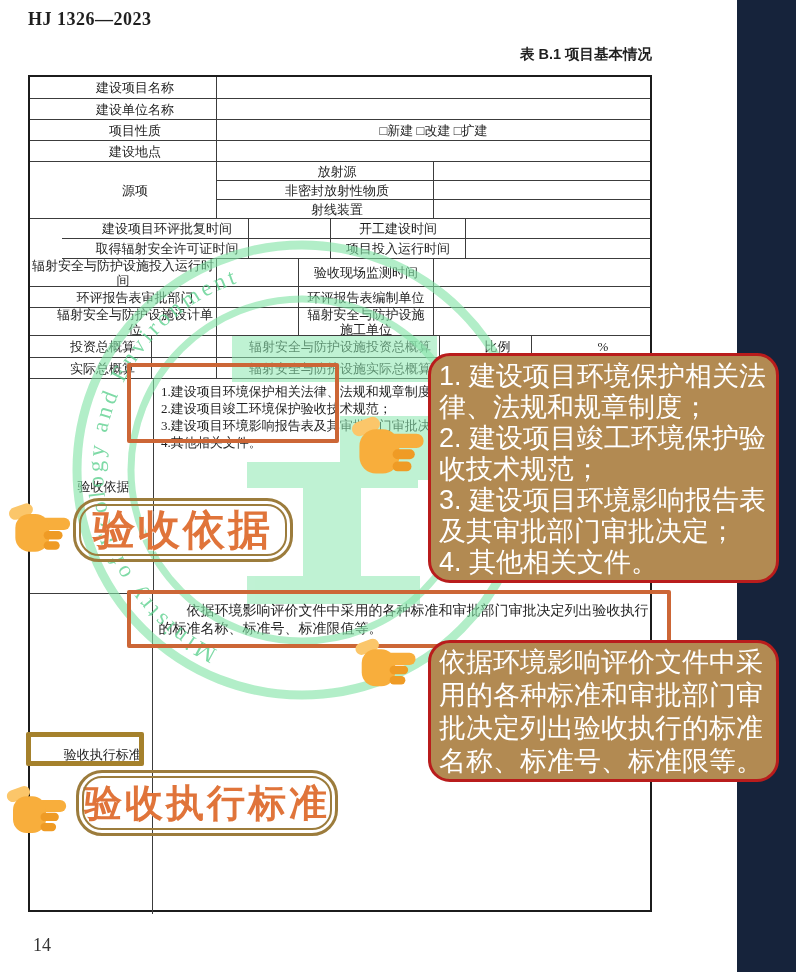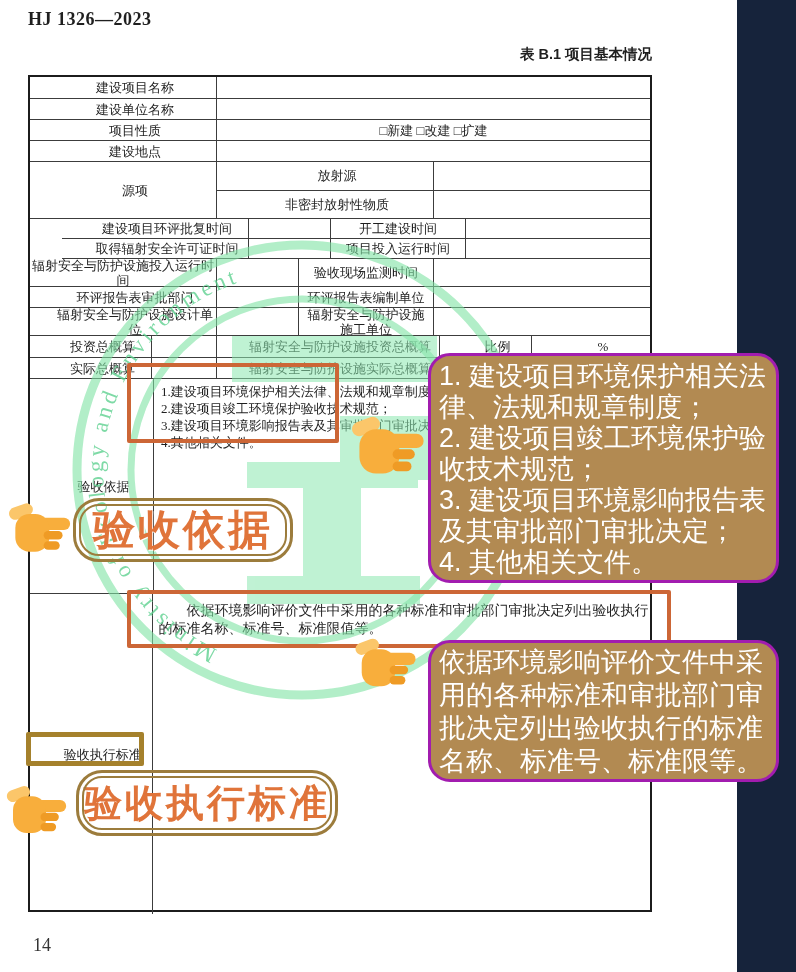--- a/index.html
+++ b/index.html
@@ -75,21 +75,21 @@
   .badge-text {
     font-family:"Liberation Sans","DejaVu Sans",sans-serif;
     font-weight:bold; color:#e0743a; letter-spacing:3px;
     text-shadow:1px 1px 0 #fff;
   }
   .badge1 { left:73px; top:498px; width:220px; height:64px; }
   .badge1 .badge-text { font-size:42px; }
   .badge2 { left:76px; top:770px; width:262px; height:66px; }
   .badge2 .badge-text { font-size:38px; }
   .note {
-    position:absolute; z-index:7; background:#b28a52; border:3px solid #a21caf;
+    position:absolute; z-index:7; background:#b28a52; border:3px solid #b91c1c;
     border-radius:22px; color:#ffffff;
     font-family:"Liberation Sans","DejaVu Sans",sans-serif;
     white-space:pre; overflow:hidden;
   }
   .note1 { left:428px; top:353px; width:351px; height:230px;
     font-size:27px; line-height:31px; padding:5px 8px; }
   .note2 { left:428px; top:640px; width:351px; height:142px;
     font-size:27px; line-height:33px; padding:3px 8px; }
   .hand { position:absolute; z-index:8; pointer-events:none; }
   .hand1 { left:338px; top:416px; width:96px; height:62px; }
@@ -146,20 +146,24 @@
       <div class="tcell lab w187">源项</div>
       <div class="subcol">
         <div class="subrow">
           <div class="tcell lab w217" style="border-bottom:none;">放射源</div>
           <div class="tcell grow"></div>
         </div>
         <div class="subrow">
           <div class="tcell lab w217" style="border-bottom:none;">非密封放射性物质</div>
           <div class="tcell grow"></div>
         </div>
+        <div class="subrow">
+          <div class="tcell lab w217" style="border-bottom:none;">射线装置</div>
+          <div class="tcell grow"></div>
+        </div>
       </div>
     </div>
     <div class="trow h20">
       <div class="tcell lab w187">建设项目环评批复时间</div>
       <div class="tcell w82"></div>
       <div class="tcell lab w135">开工建设时间</div>
       <div class="tcell grow"></div>
     </div>
     <div class="trow h20">
       <div class="tcell lab w187">取得辐射安全许可证时间</div>

